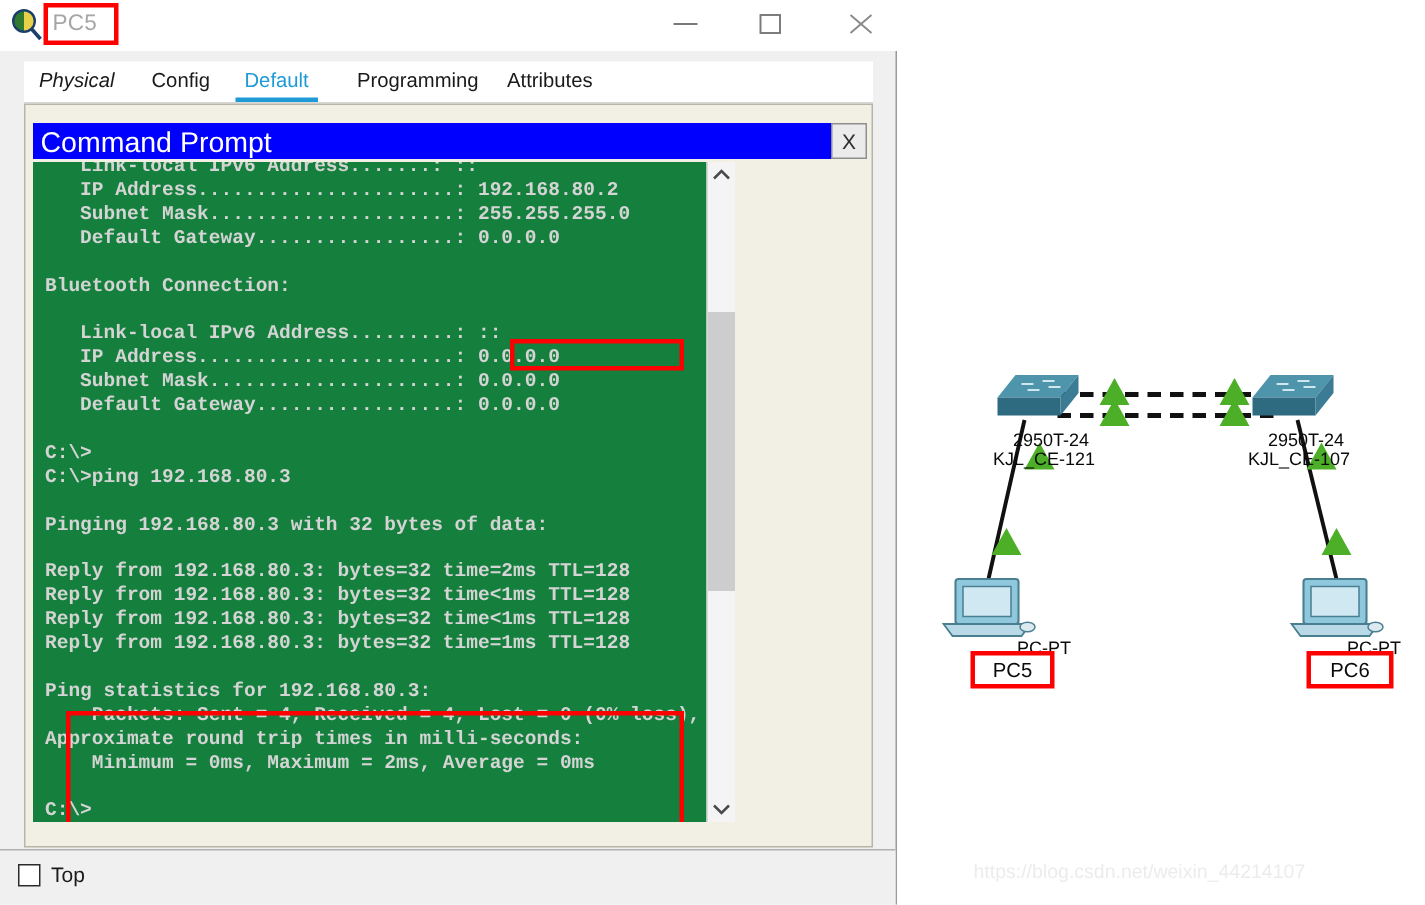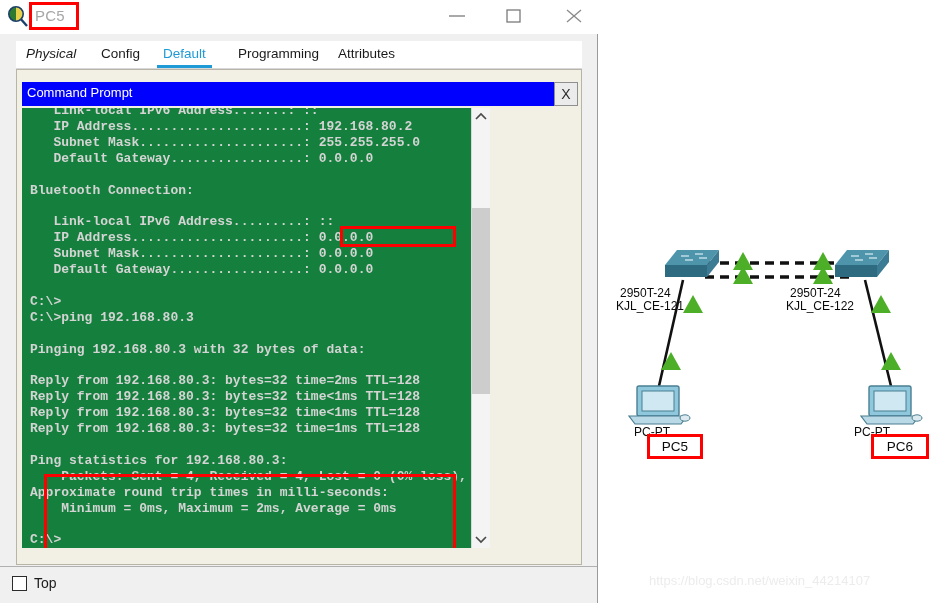--- a/index.html
+++ b/index.html
@@ -108,21 +108,21 @@
   #cmd-titlebar {
     position: absolute;
     left: 5px; top: 12px;
     width: 556px;
     height: 24px;
     background: #0000ff;
   }
   #cmd-title-text {
     position: absolute;
     left: 5px; top: 3px;
-    font-size: 13px;
+    font-size: 19px;
     color: #ffffff;
     text-align: right;
   }
   #cmd-close {
     position: absolute;
     right: 0px; top: 0px;
     width: 24px; height: 24px;
     background: #ebebeb;
     border: 1px solid #8f8f8f;
     box-sizing: border-box;
@@ -217,21 +217,21 @@
     width: 351px;
     height: 603px;
     background: #ffffff;
   }
   #topo-svg { position: absolute; left: 0; top: 0; }
 
   .dev-label {
     position: absolute;
     font-size: 12px;
     color: #0a0a0a;
-    text-align: left;
+    text-align: right;
     white-space: nowrap;
   }
   #sw1-model { left: 21px; top: 286px; width: 106px; }
   #sw1-name  { left: 17px; top: 299px; width: 114px; }
   #sw2-model { left: 191px; top: 286px; width: 106px; }
   #sw2-name  { left: 187px; top: 299px; width: 114px; }
   #pc1-model { left: 35px; top: 425px; width: 80px; }
   #pc2-model { left: 255px; top: 425px; width: 80px; }
 
   .pc-name-box {
@@ -418,21 +418,21 @@
       <polygon points="94,295 104,313 84,313"></polygon>
       <polygon points="72,352 82,370 62,370"></polygon>
       <polygon points="282,295 292,313 272,313"></polygon>
       <polygon points="292,352 302,370 282,370"></polygon>
     </g>
   </svg>
 
   <div class="dev-label" id="sw1-model">2950T-24</div>
   <div class="dev-label" id="sw1-name">KJL_CE-121</div>
   <div class="dev-label" id="sw2-model">2950T-24</div>
-  <div class="dev-label" id="sw2-name">KJL_CE-122</div>
+  <div class="dev-label" id="sw2-name">KJL_CE-107</div>
 
   <div class="dev-label" id="pc1-model">PC-PT</div>
   <div class="dev-label" id="pc2-model">PC-PT</div>
 
   <div class="pc-name-box" id="pc1-name-box">PC5</div>
   <div class="pc-name-box" id="pc2-name-box">PC6</div>
 
   <div id="watermark">https://blog.csdn.net/weixin_44214107</div>
 </div>
 

